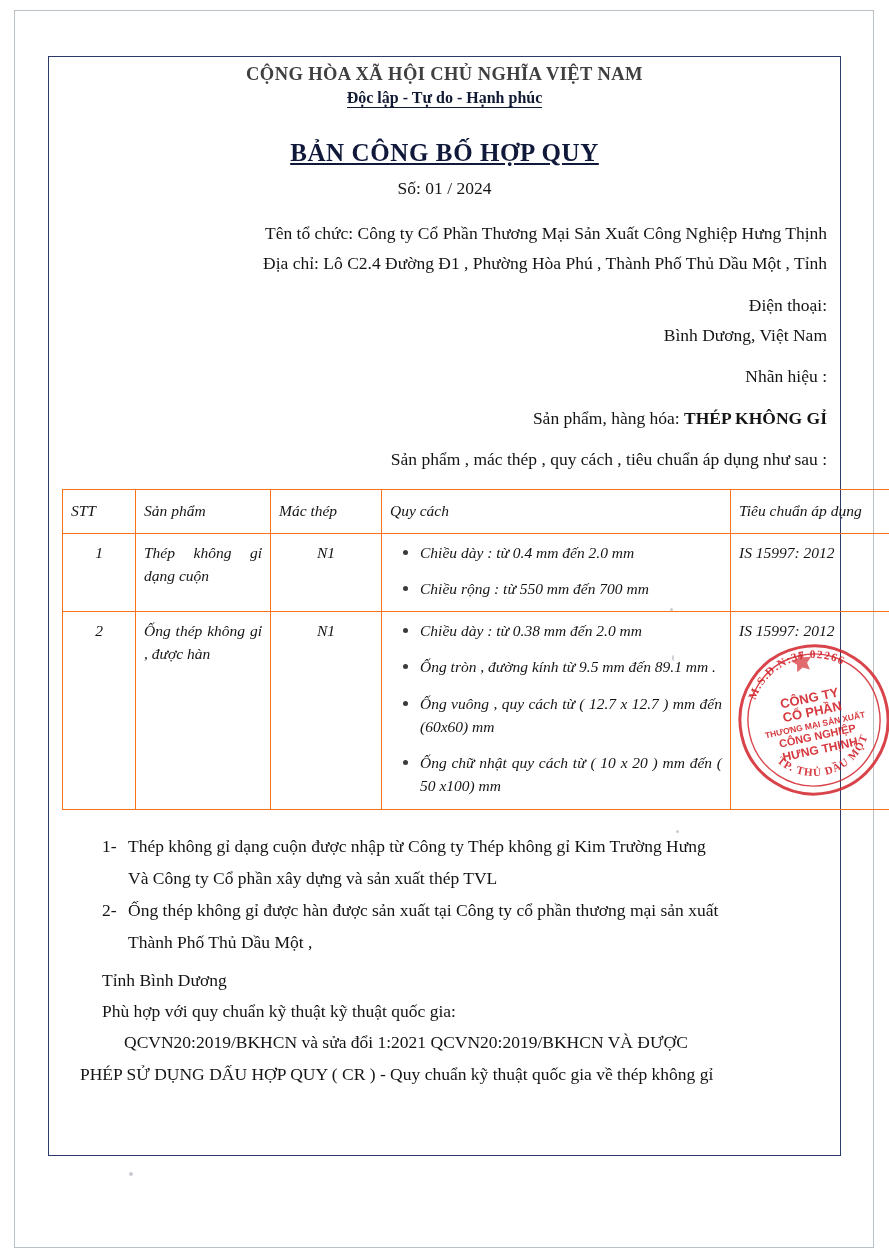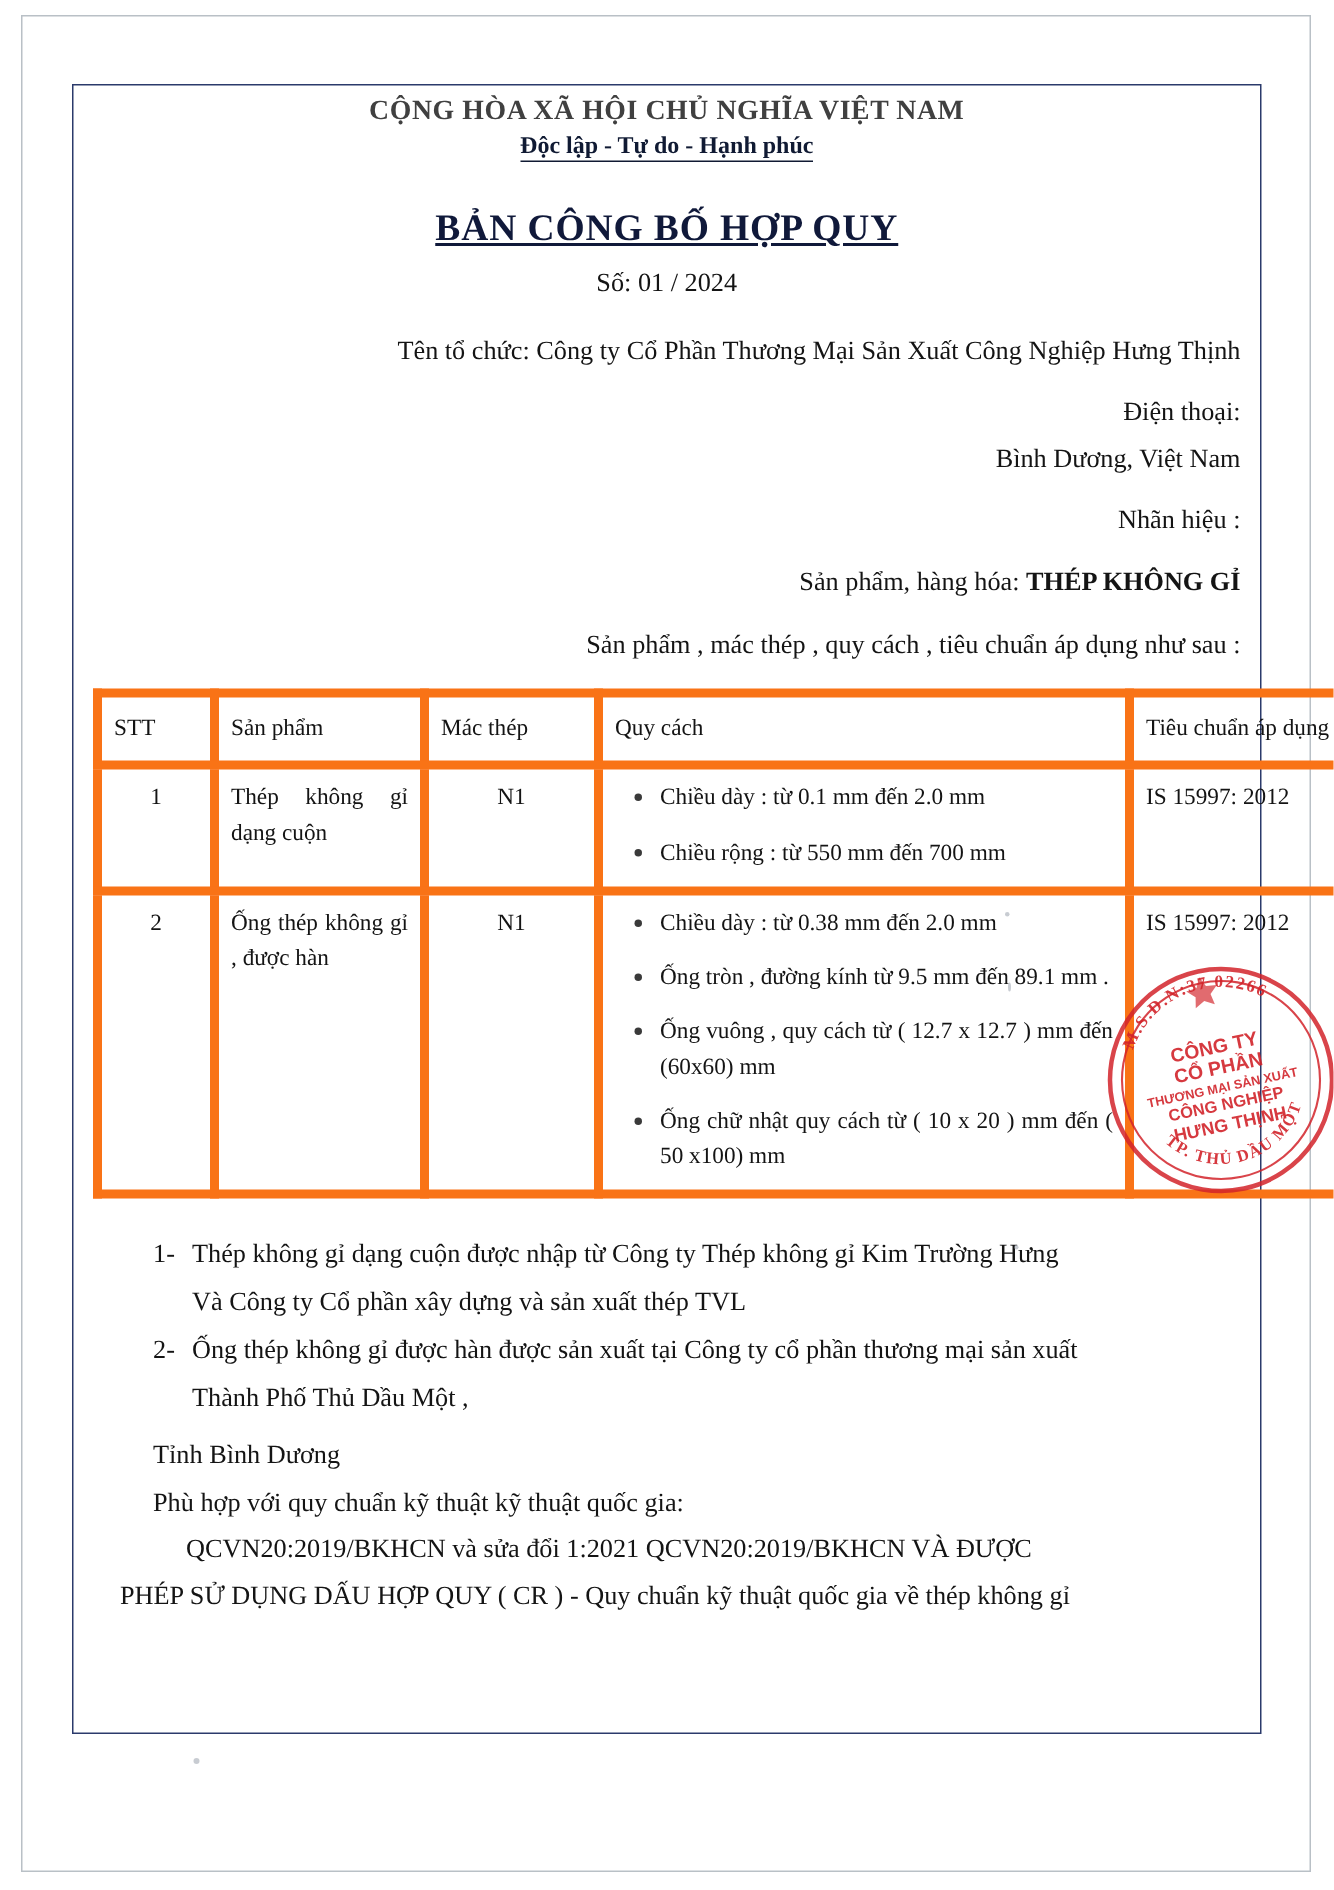--- a/index.html
+++ b/index.html
@@ -91,24 +91,25 @@
 
   
   table.spec {
     border-collapse: collapse;
     width: 765px;
     margin-top: 16px;
     font-size: 15.5px;
     table-layout: fixed;
   }
   table.spec th, table.spec td {
-    border: 6px solid #f97316;
+    border: 1px solid #f97316;
     vertical-align: top;
     padding: 7px 8px 9px 8px;
     line-height: 1.5;
+    font-style: italic;
   }
   table.spec th {
     font-weight: normal;
     text-align: left;
     padding-top: 9px;
     padding-bottom: 10px;
   }
   th.c-stt, td.c-stt { width: 56px; text-align: center; }
   th.c-prod, td.c-prod { width: 118px; }
   th.c-grade, td.c-grade { width: 94px; }
@@ -199,20 +200,23 @@
   <div class="center national-sub">
     <span class="u">Độc lập - Tự do - Hạnh phúc</span>
   </div>
 
   <div class="center doc-title">BẢN CÔNG BỐ HỢP QUY</div>
   <div class="center doc-number">Số: 01 / 2024</div>
 
   <div class="body-block">
     <p class="indent-1">
       <span>Tên tổ chức: </span><span>Công ty Cổ Phần Thương Mại Sản Xuất Công Nghiệp Hưng Thịnh</span>
+    </p>
+    <p class="indent-1">
+      <span>Địa chỉ: </span><span>Lô C2.4 Đường Đ1 , Phường Hòa Phú , Thành Phố Thủ Dầu Một , Tỉnh</span>
     </p>
     <p class="indent-1 gap-top">Điện thoại:</p>
     <p class="indent-1">
       <span>Bình Dương, Việt Nam</span>
     </p>
     <p class="indent-2 gap-top">Nhãn hiệu :</p>
     <p class="indent-2 gap-top">
       <span>Sản phẩm, hàng hóa: </span><span class="bold">THÉP KHÔNG GỈ</span>
     </p>
     <p class="indent-3 gap-top">Sản phẩm , mác thép , quy cách , tiêu chuẩn áp dụng như sau :</p>
@@ -228,21 +232,21 @@
         <th class="c-std">Tiêu chuẩn áp dụng</th>
       </tr>
     </thead>
     <tbody>
       <tr>
         <td class="c-stt">1</td>
         <td class="c-prod just">Thép không gỉ dạng cuộn</td>
         <td class="c-grade">N1</td>
         <td class="c-spec">
           <ul class="bullets">
-            <li>Chiều dày : từ 0.1 mm đến 2.0 mm</li>
+            <li>Chiều dày : từ 0.4 mm đến 2.0 mm</li>
             <li>Chiều rộng : từ 550 mm đến 700 mm</li>
           </ul>
         </td>
         <td class="c-std">IS 15997: 2012</td>
       </tr>
       <tr>
         <td class="c-stt">2</td>
         <td class="c-prod just">Ống thép không gỉ , được hàn</td>
         <td class="c-grade">N1</td>
         <td class="c-spec">

